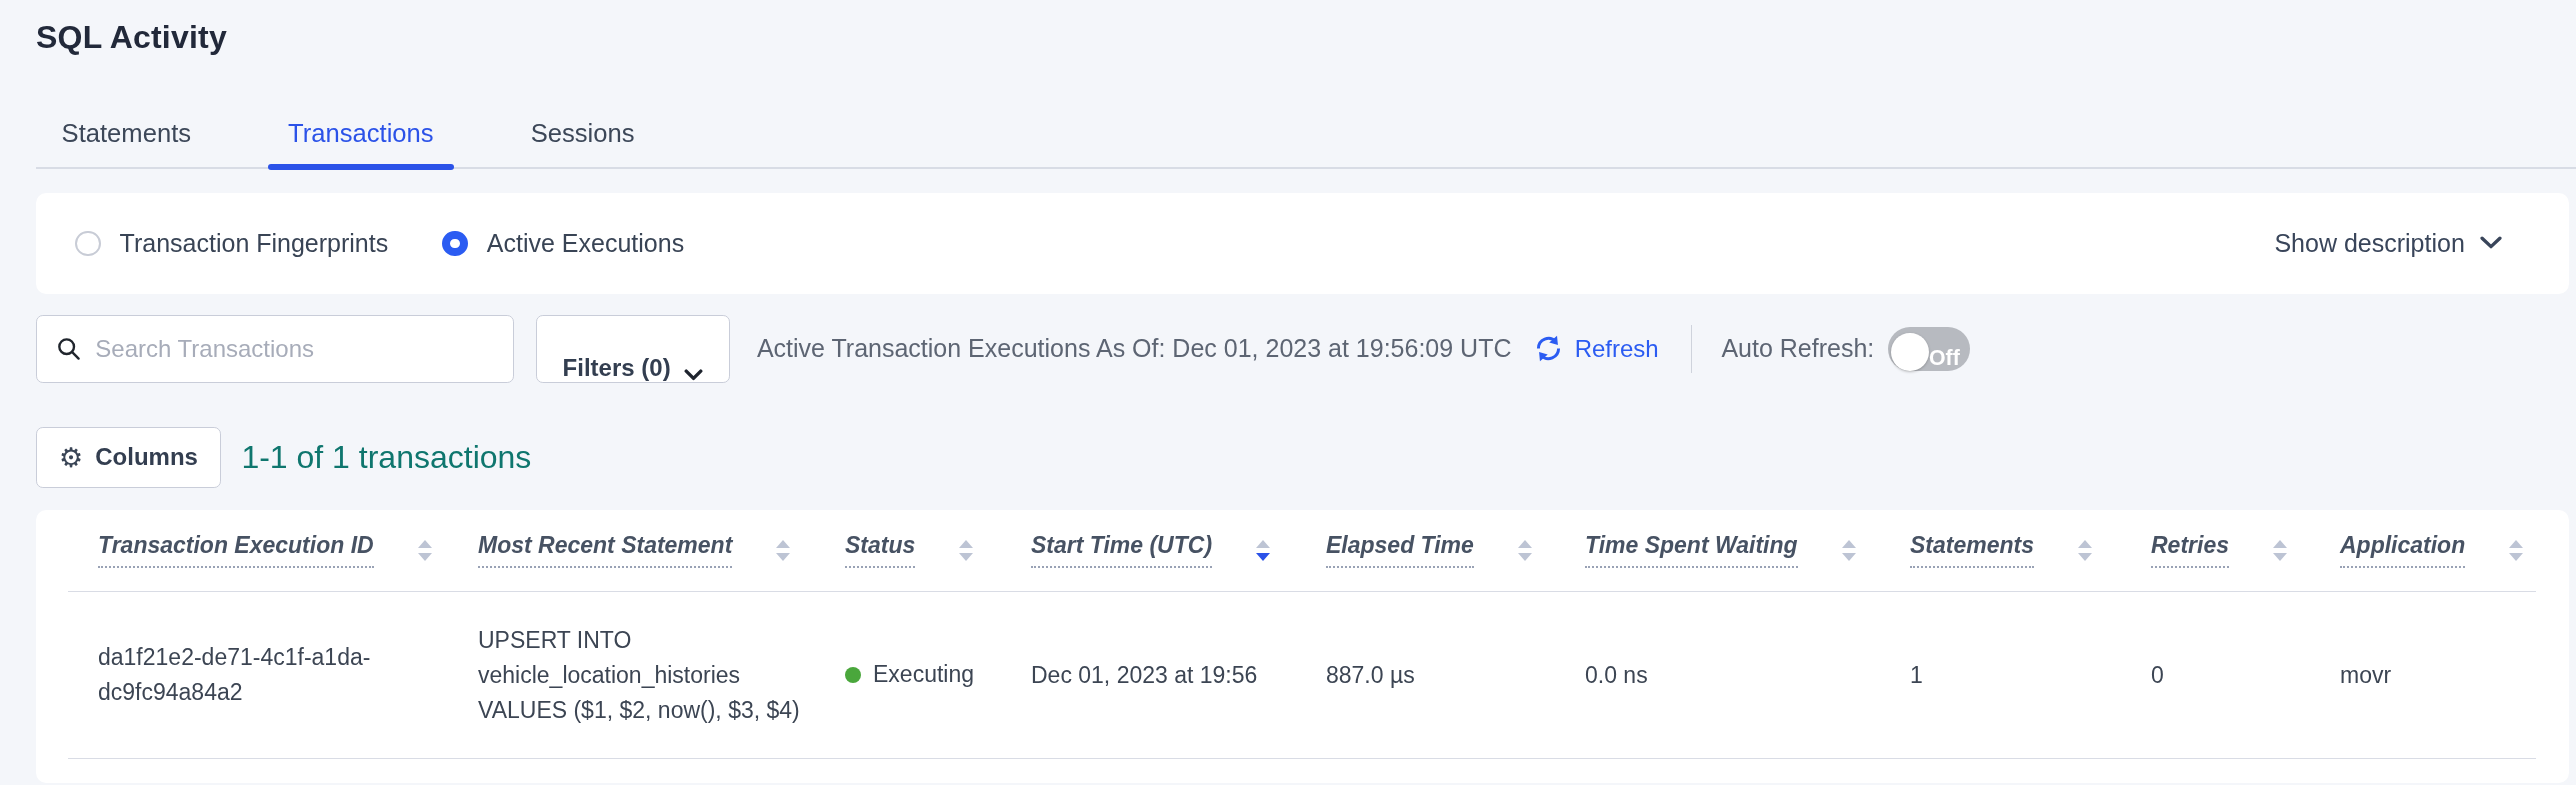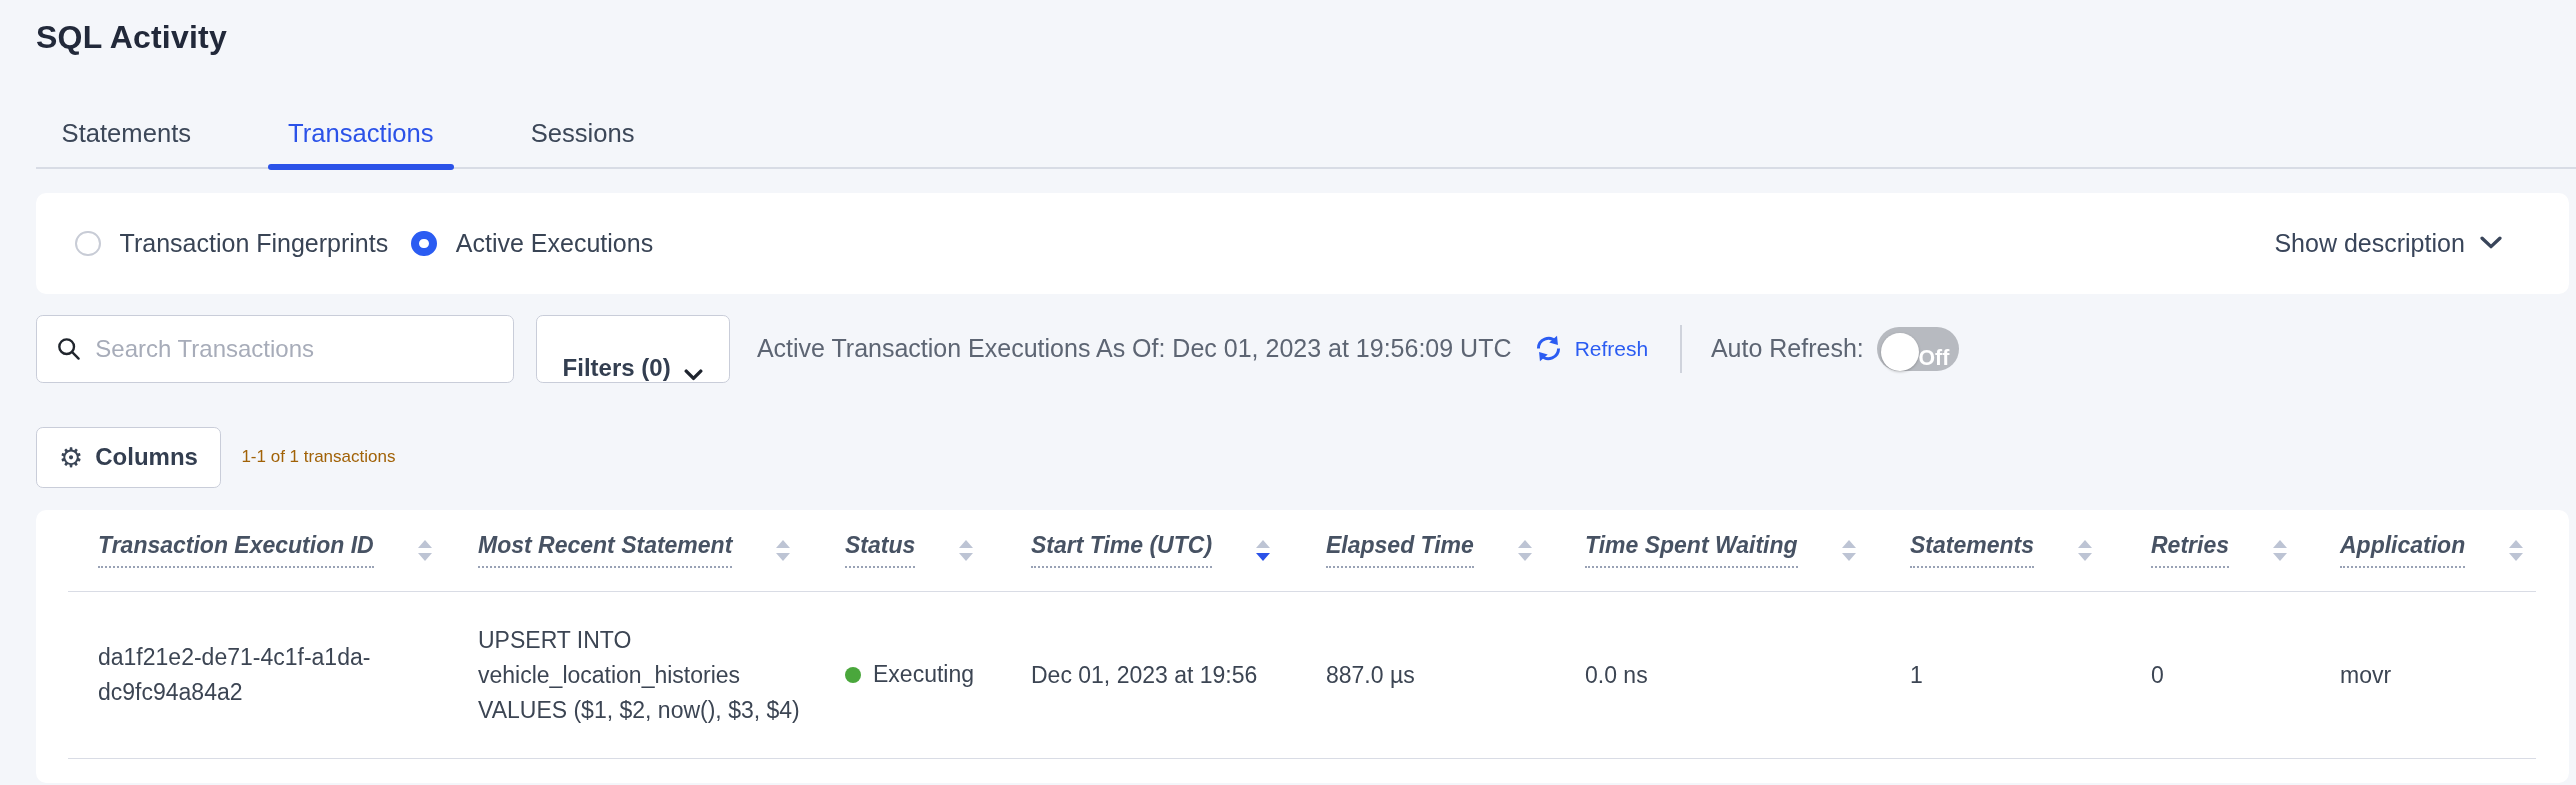--- a/index.html
+++ b/index.html
@@ -34,21 +34,21 @@
     height:6.8px; background:#2b52e8; border-radius:4.3px;
   }
 
   
   .view-panel {
     margin:24px 6.8px 0 36px;
     height:101px; background:#fff; border-radius:10.2px;
     display:flex; align-items:center; justify-content:space-between;
     padding:0 67px 0 39px;
   }
-  .radio-group { display:flex; align-items:center; gap:23px; }
+  .radio-group { display:flex; align-items:center; gap:54px; }
   .radio-option { display:flex; align-items:center; gap:19px; cursor:pointer; }
   .radio-circle {
     width:25.6px; height:25.6px; border-radius:50%;
     border:2.6px solid #c8ccd6; background:#fff; flex:0 0 auto;
   }
   .radio-circle.selected { border:8.5px solid #2b5cf2; }
   .radio-label { font-size:25px; color:#394455; }
   .show-description { display:flex; align-items:center; gap:15.4px; cursor:pointer; }
   .show-description span { font-size:25px; color:#39455a; }
 
@@ -65,41 +65,41 @@
   }
   .search-box input::placeholder { color:#a7acb9; }
   .filters-button {
     margin-left:22px; height:68px; padding:0 25.6px;
     background:#fff; border:1.7px solid #c9cdd9; border-radius:6.8px;
     display:flex; align-items:flex-end; gap:13.7px; cursor:pointer;
   }
   .filters-button span { font-size:24px; font-weight:700; color:#333e50; }
   .asof-text { margin-left:27px; font-size:25px; color:#5d6573; }
   .refresh-button { margin-left:22px; display:flex; align-items:center; gap:10.2px; cursor:pointer; }
-  .refresh-button span { font-size:21px; color:#2b5cf2; }
+  .refresh-button span { font-size:24px; color:#2b5cf2; }
   .v-divider { margin-left:32px; width:1.7px; height:48px; background:#cfd3dc; }
   .auto-refresh-label { margin-left:29px; font-size:25px; color:#5d6573; }
   .toggle {
     margin-left:13.7px; width:82px; height:44px; border-radius:22px;
     background:#b7bac0; display:flex; align-items:flex-end; cursor:pointer;
     padding:0 10.2px 0 3.4px; justify-content:space-between;
   }
   .toggle-knob { width:38px; height:38px; border-radius:50%; background:#fff; box-shadow:0 0.9px 2.6px rgba(0,0,0,.25); }
   .toggle-state { font-size:21.3px; font-weight:700; color:#fff; }
 
   
   .table-toolbar { margin:44px 6.8px 0 36px; display:flex; align-items:center; }
   .columns-button {
     height:61px; padding:0 22px; background:#fff;
     border:1.7px solid #c9cdd9; border-radius:6.8px;
     display:flex; align-items:center; gap:12px; cursor:pointer;
   }
   .gear-glyph { font-family:"DejaVu Sans", sans-serif; font-size:27px; color:#3a4556; line-height:1; }
   .columns-button span.lbl { font-size:24px; font-weight:700; color:#333e50; }
-  .result-count { margin-left:20.5px; font-size:17px; color:#a16207; }
+  .result-count { margin-left:20.5px; font-size:32px; color:#0f766e; }
 
   
   .table-panel {
     margin:22px 6.8px 0 36px; height:273px;
     background:#fff; border-radius:10.2px; overflow:hidden;
   }
   .tx-table {
     width:calc(100% - 65px); margin:0 32px;
     border-collapse:collapse; table-layout:fixed;
   }

